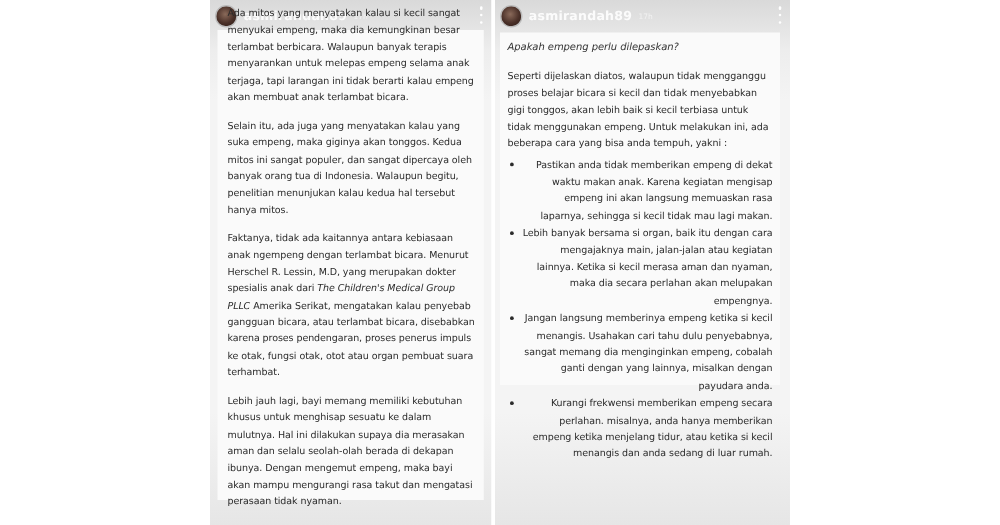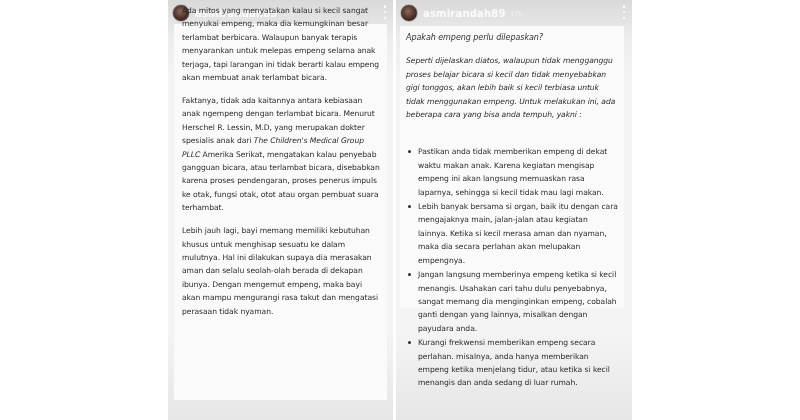--- a/index.html
+++ b/index.html
@@ -42,21 +42,21 @@
   .story.left .card { left: 6px; right: 6px; top: 4px; bottom: 20px; padding: 0 4px 12px 4px; background: transparent; }
   .story.left .card-bg { position: absolute; left: 6px; right: 6px; top: 24px; bottom: 20px; background: #fafafa; }
   .story.right .card { left: 4px; right: 8px; top: 24px; bottom: 84px; padding: 0 6px; background: #fafafa; }
 
   .para { margin-bottom: 9.5px; }
   .para:last-child { margin-bottom: 0; }
   .title-q { font-style: italic; color: #333; margin-top: 5px; margin-bottom: 10px; font-size: 8px; }
   em { font-style: italic; }
 
   ul.bullets { list-style: none; margin-top: 3px; }
-  ul.bullets li { position: relative; padding-left: 12px; margin-bottom: 1px; }
+  ul.bullets li { position: relative; padding-left: 12px; margin-bottom: 1px; text-align: right; }
   ul.bullets li::before {
     content: ""; position: absolute; left: 2px; top: 5px;
     width: 3px; height: 3px; border-radius: 50%; background: #2b2b2b;
   }
 </style>
 </head>
 <body>
 
 <div class="story left">
   <div class="card-bg"></div>
@@ -65,39 +65,40 @@
     <span class="username">asmirandah89</span>
     <span class="time">17h</span>
     <div class="menu-dots">
         <span></span>
         <span></span>
         <span></span>
       </div>
   </div>
   <div class="card" style="top:4px;padding-left:8px;padding-right:6px;">
     <p class="para" style="margin-top:0;padding-left:0;">Ada mitos yang menyatakan kalau si kecil sangat menyukai empeng, maka dia kemungkinan besar terlambat berbicara. Walaupun banyak terapis menyarankan untuk melepas empeng selama anak terjaga, tapi larangan ini tidak berarti kalau empeng akan membuat anak terlambat bicara.</p>
+    <p class="para">Selain itu, ada juga yang menyatakan kalau yang suka empeng, maka giginya akan tonggos. Kedua mitos ini sangat populer, dan sangat dipercaya oleh banyak orang tua di Indonesia. Walaupun begitu, penelitian menunjukan kalau kedua hal tersebut hanya mitos.</p>
     <p class="para"><span>Faktanya, tidak ada kaitannya antara kebiasaan anak ngempeng dengan terlambat bicara. Menurut Herschel R. Lessin, M.D, yang merupakan dokter spesialis anak dari </span><em>The Children's Medical Group PLLC</em><span> Amerika Serikat, mengatakan kalau penyebab gangguan bicara, atau terlambat bicara, disebabkan karena proses pendengaran, proses penerus impuls ke otak, fungsi otak, otot atau organ pembuat suara terhambat.</span></p>
     <p class="para">Lebih jauh lagi, bayi memang memiliki kebutuhan khusus untuk menghisap sesuatu ke dalam mulutnya. Hal ini dilakukan supaya dia merasakan aman dan selalu seolah-olah berada di dekapan ibunya. Dengan mengemut empeng, maka bayi akan mampu mengurangi rasa takut dan mengatasi perasaan tidak nyaman.</p>
   </div>
 </div>
 
 <div class="story right">
   <div class="story-header">
     <div class="avatar"></div>
     <span class="username">asmirandah89</span>
     <span class="time">17h</span>
     <div class="menu-dots">
         <span></span>
         <span></span>
         <span></span>
       </div>
   </div>
   <div class="card" style="top:26px;bottom:112px;">
     <p class="title-q">Apakah empeng perlu dilepaskan?</p>
-    <p class="para" style="margin-bottom:24px;font-style:italic;">Seperti dijelaskan diatos, walaupun tidak mengganggu proses belajar bicara si kecil dan tidak menyebabkan gigi tonggos, akan lebih baik si kecil terbiasa untuk tidak menggunakan empeng. Untuk melakukan ini, ada beberapa cara yang bisa anda tempuh, yakni :</p>
+    <p class="para" style="margin-bottom:4px;">Seperti dijelaskan diatos, walaupun tidak mengganggu proses belajar bicara si kecil dan tidak menyebabkan gigi tonggos, akan lebih baik si kecil terbiasa untuk tidak menggunakan empeng. Untuk melakukan ini, ada beberapa cara yang bisa anda tempuh, yakni :</p>
     <ul class="bullets">
       <li>Pastikan anda tidak memberikan empeng di dekat waktu makan anak. Karena kegiatan mengisap empeng ini akan langsung memuaskan rasa laparnya, sehingga si kecil tidak mau lagi makan.</li>
       <li>Lebih banyak bersama si organ, baik itu dengan cara mengajaknya main, jalan-jalan atau kegiatan lainnya. Ketika si kecil merasa aman dan nyaman, maka dia secara perlahan akan melupakan empengnya.</li>
       <li>Jangan langsung memberinya empeng ketika si kecil menangis. Usahakan cari tahu dulu penyebabnya, sangat memang dia menginginkan empeng, cobalah ganti dengan yang lainnya, misalkan dengan payudara anda.</li>
       <li>Kurangi frekwensi memberikan empeng secara perlahan. misalnya, anda hanya memberikan empeng ketika menjelang tidur, atau ketika si kecil menangis dan anda sedang di luar rumah.</li>
     </ul>
   </div>
 </div>
 
 </body></html>

